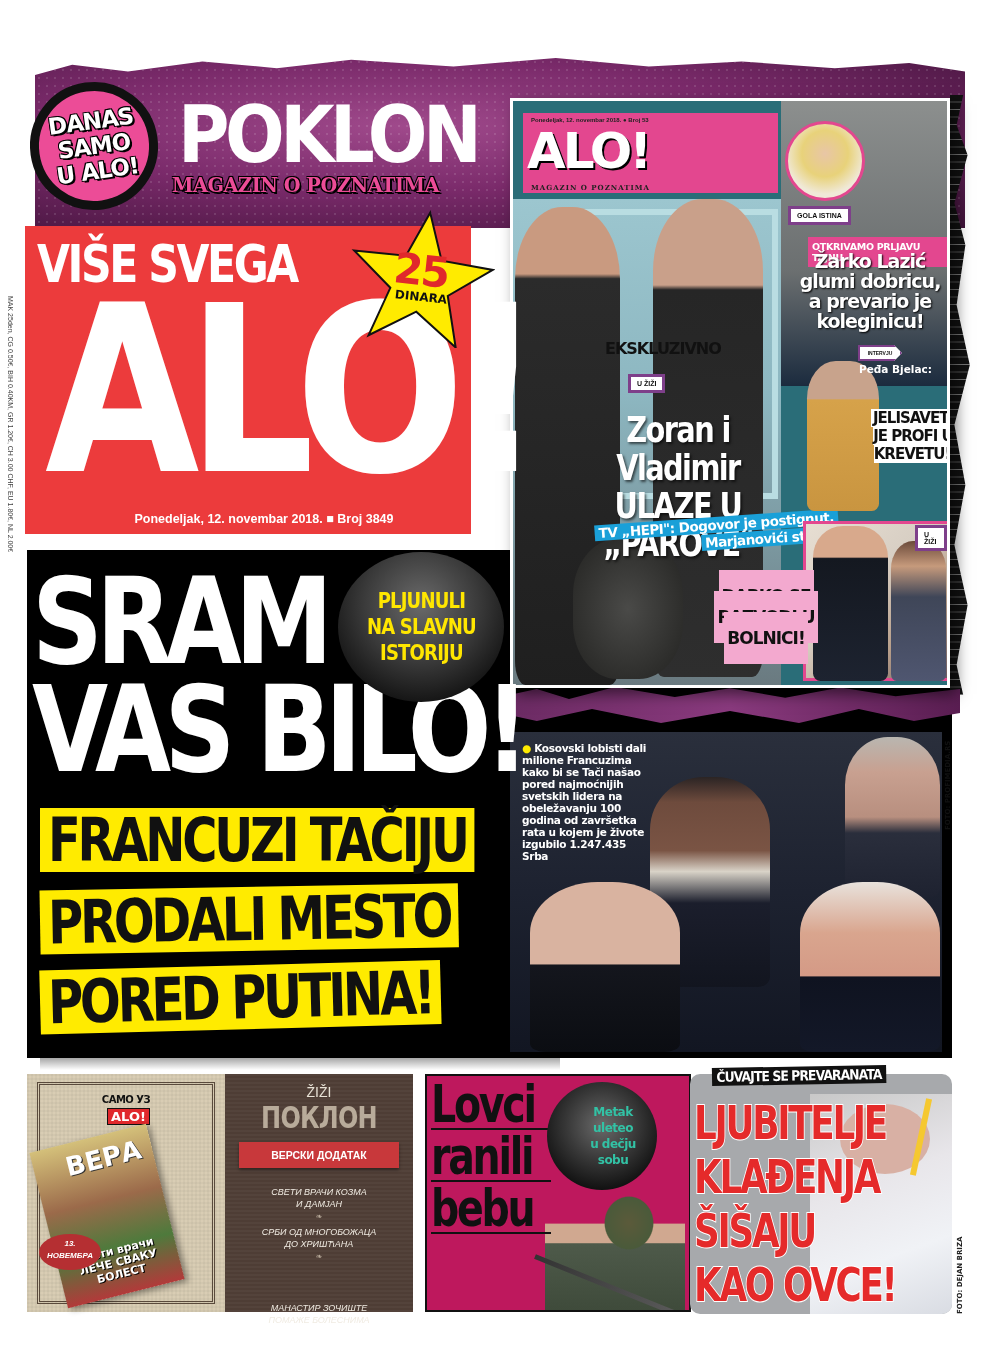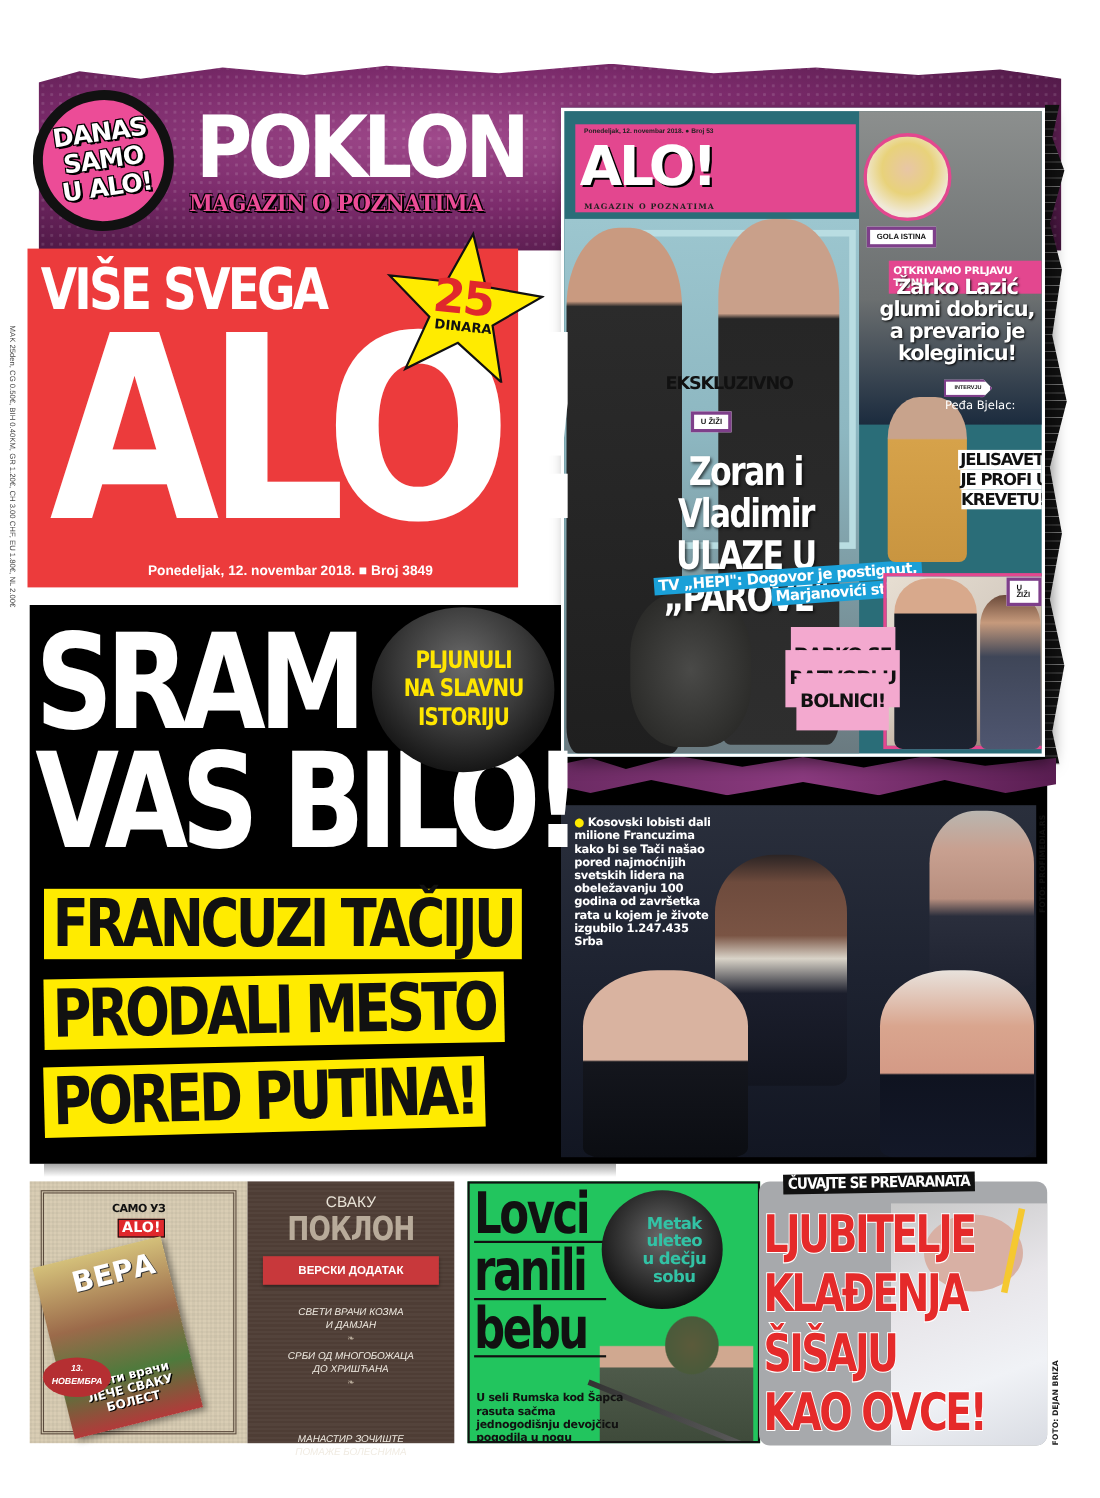--- a/index.html
+++ b/index.html
@@ -131,21 +131,21 @@
     background: radial-gradient(circle at 50% 40%, #e8c6a6 0%, #e8d27a 40%, #f0e9d8 70%);
   }
   .cola-badge { left: 275px; top: 105px; }
   .otkrivamo { left: 295px; top: 136px; background: #e3478f; color: #fff; font-size: 9.5px; font-weight: 900; padding: 4px 4px; font-family: "DejaVu Sans", sans-serif; letter-spacing: -0.3px; }
   .zarko {
     left: 278px; top: 150px; width: 158px; text-align: center; color: #fff; font-size: 19px; line-height: 20px; font-weight: 900;
     font-family: "DejaVu Sans", sans-serif; letter-spacing: -1px; white-space: pre-line; text-shadow: 1px 1px 2px #000;
   }
   .interview { left: 345px; top: 244px; }
   .interview-arrow { width: 44px; height: 16px; background: #fff; border: 2px solid #7e3f8a; font-size: 5px; text-align: center; line-height: 12px; font-weight: bold; color: #111; clip-path: polygon(0 0, 75% 0, 75% -20%, 100% 50%, 75% 120%, 75% 100%, 0 100%); }
-  .peda { left: 346px; top: 262px; color: #fff; font-size: 10.5px; font-weight: 400; font-family: "DejaVu Sans", sans-serif; }
+  .peda { left: 346px; top: 262px; color: #fff; font-size: 10.5px; font-weight: 700; font-family: "DejaVu Sans", sans-serif; }
   .peda-person { left: 294px; top: 260px; width: 72px; height: 150px; border-radius: 40% 40% 10% 10% / 25% 25% 5% 5%;
     background: linear-gradient(180deg, #c8a38c 0%, #c8a38c 25%, #d6a24a 26%, #c99540 100%); }
   .jelisaveta {
     left: 358px; top: 308px; width: 84px; color: #111; font-size: 15px; line-height: 18px; font-weight: 900;
     font-family: "DejaVu Sans", sans-serif; letter-spacing: -1px; white-space: pre-line; text-align: center;
   }
   .jelisaveta span { background: #fff; padding: 0 2px; }
   .darko-photo {
     left: 290px; top: 420px; width: 150px; height: 160px; border: 3px solid #e3478f;
     background: linear-gradient(135deg, #e7ded2 0%, #d8cfc4 40%, #b89f8a 70%, #6b5a60 100%);
@@ -250,33 +250,33 @@
     background-image: repeating-linear-gradient(0deg, rgba(255,255,255,0.03) 0 2px, transparent 2px 4px);
   }
   .sutra { left: 0; right: 0; top: 10px; text-align: center; color: #e8e2d6; font-size: 14px; }
   .poklon-cyr { left: 0; right: 0; top: 26px; text-align: center; color: #b8ab9a; font-size: 30px; font-weight: 900; font-family: "DejaVu Sans", sans-serif; letter-spacing: -1px; transform: scaleX(0.8); }
   .ribbon { left: 14px; top: 68px; width: 160px; height: 26px; background: #c8383b; color: #fff; font-size: 10.5px; font-weight: bold; text-align: center; line-height: 26px; box-shadow: 0 2px 3px rgba(0,0,0,0.4); }
   .vera-item { left: 0; right: 0; text-align: center; color: #f0ebe2; font-size: 9px; line-height: 12px; font-style: italic; white-space: pre-line; }
   .vera-orn { left: 0; right: 0; text-align: center; color: #b8ab9a; font-size: 8px; }
 
   
   .lovci-box {
-    left: 425px; top: 1074px; width: 266px; height: 238px; background: #22c55e; border: 2px solid #111; overflow: hidden;
+    left: 425px; top: 1074px; width: 266px; height: 238px; background: #be185d; border: 2px solid #111; overflow: hidden;
   }
   .lovci-title {
     left: 4px; top: 2px; color: #111; font-size: 52px; line-height: 52px; font-weight: 900;
     font-family: "DejaVu Sans", sans-serif; letter-spacing: -3px; transform: scaleX(0.76); transform-origin: left top; white-space: pre-line;
   }
   .lovci-rule { left: 4px; height: 2px; width: 120px; background: #111; }
   .metak {
     left: 120px; top: 6px; width: 110px; height: 108px; border-radius: 50%;
     background: radial-gradient(circle at 50% 40%, #6a6a6a 0%, #3a3a3a 40%, #0f0f0f 78%);
     display: flex; align-items: center; justify-content: center; z-index: 3;
   }
-  .metak-text { color: #32c2a5; font-size: 15px; line-height: 16px; font-weight: 900; text-align: center; white-space: pre-line; font-family: "DejaVu Sans", sans-serif; letter-spacing: -0.5px; margin-left: 22px; }
+  .metak-text { color: #32c2a5; font-size: 12px; line-height: 16px; font-weight: 900; text-align: center; white-space: pre-line; font-family: "DejaVu Sans", sans-serif; letter-spacing: -0.5px; margin-left: 22px; }
   .hunter {
     left: 118px; top: 108px; width: 140px; height: 130px;
     background: radial-gradient(ellipse at 60% 30%, #5b5a3a 0%, #4a5a3a 20%, transparent 21%),
                 linear-gradient(180deg, transparent 0%, transparent 30%, #d0a890 31%, #d0a890 45%, #4e5a4a 46%, #3e4a3a 100%);
     border-radius: 30% 30% 0 0;
   }
   .gun { left: -10px; top: 70px; width: 200px; height: 5px; background: linear-gradient(90deg, #333, #666); transform: rotate(22deg); transform-origin: left; }
   .lovci-caption {
     left: 6px; top: 190px; width: 150px; color: #111; font-size: 10px; line-height: 12px; font-weight: 900;
     font-family: "DejaVu Sans", sans-serif; letter-spacing: -0.3px; z-index: 3;
@@ -412,21 +412,21 @@
   <div class="abs vera-mag">
     <div class="abs vera-title">ВЕРА</div>
     <div class="abs vera-cover-text">Свети врачи
 ЛЕЧЕ СВАКУ
 БОЛЕСТ</div>
   </div>
   <div class="abs vera-date">13.
 НОВЕМБРА</div>
 </div>
 <div class="abs vera-right">
-  <div class="abs sutra">СВАКУ</div>
+  <div class="abs sutra">ŽIŽI</div>
   <div class="abs poklon-cyr">ПОКЛОН</div>
   <div class="abs ribbon">ВЕРСКИ ДОДАТАК</div>
   <div class="abs vera-item" style="top:112px;">СВЕТИ ВРАЧИ КОЗМА
 И ДАМЈАН</div>
   <div class="abs vera-orn" style="top:138px;">❧</div>
   <div class="abs vera-item" style="top:152px;">СРБИ ОД МНОГОБОЖАЦА
 ДО ХРИШЋАНА</div>
   <div class="abs vera-orn" style="top:178px;">❧</div>
   <div class="abs vera-item" style="top:192px;margin-top:36px;">МАНАСТИР ЗОЧИШТЕ
 ПОМАЖЕ БОЛЕСНИМА</div>
@@ -441,21 +441,20 @@
 bebu</div>
   <div class="abs lovci-rule" style="top:52px;"></div>
   <div class="abs lovci-rule" style="top:104px;"></div>
   <div class="abs lovci-rule" style="top:156px;"></div>
   <div class="abs metak">
     <div class="metak-text">Metak
 uleteo
 u dečju
 sobu</div>
   </div>
-  <div class="abs lovci-caption">U seli Rumska kod Šapca rasuta sačma jednogodišnju devojčicu pogodila u nogu</div>
 </div>
 
 <div class="abs bet-box">
   <div class="abs bet-photo"></div>
   <div class="abs bet-hand"></div>
   <div class="abs bet-pencil"></div>
 </div>
 <div class="abs cuvajte">ČUVAJTE SE PREVARANATA</div>
 <div class="abs bet-title">LJUBITELJE
 KLAĐENJA

